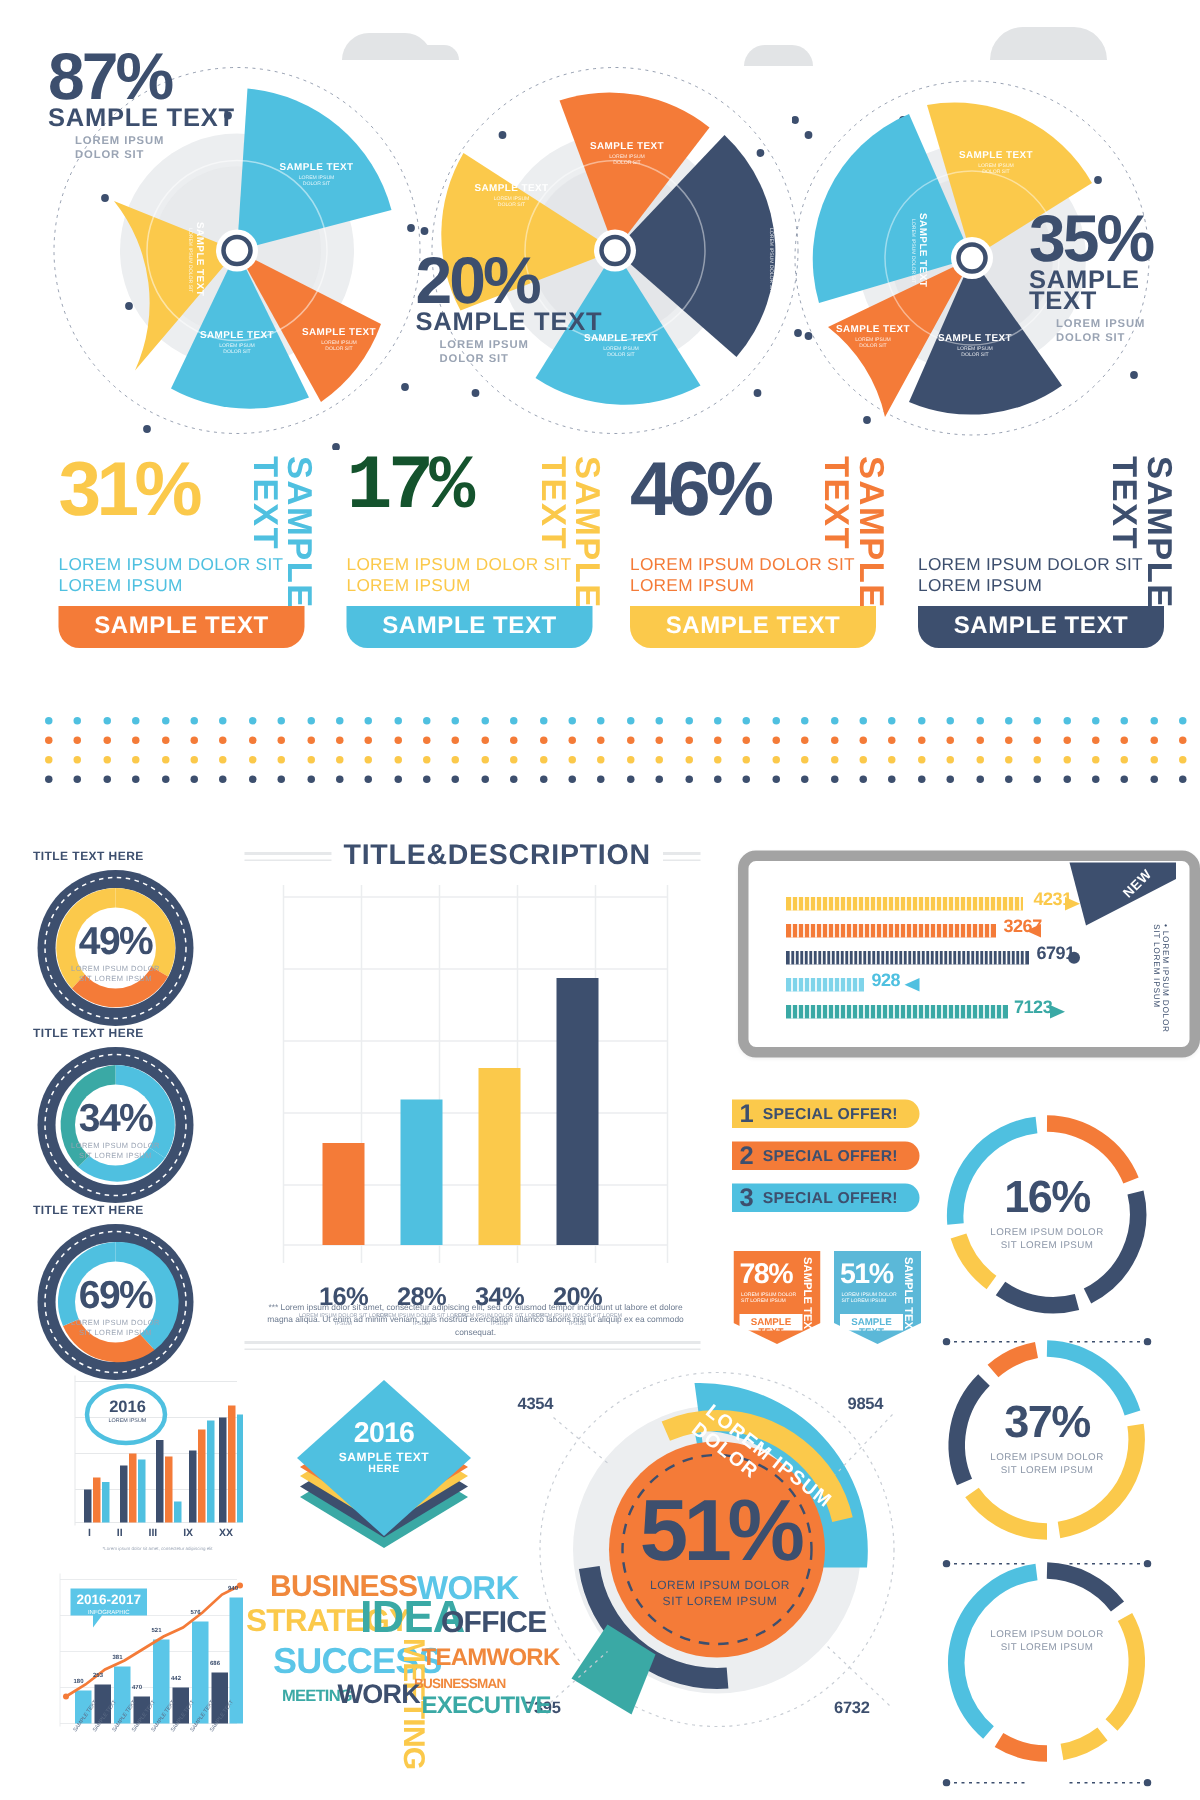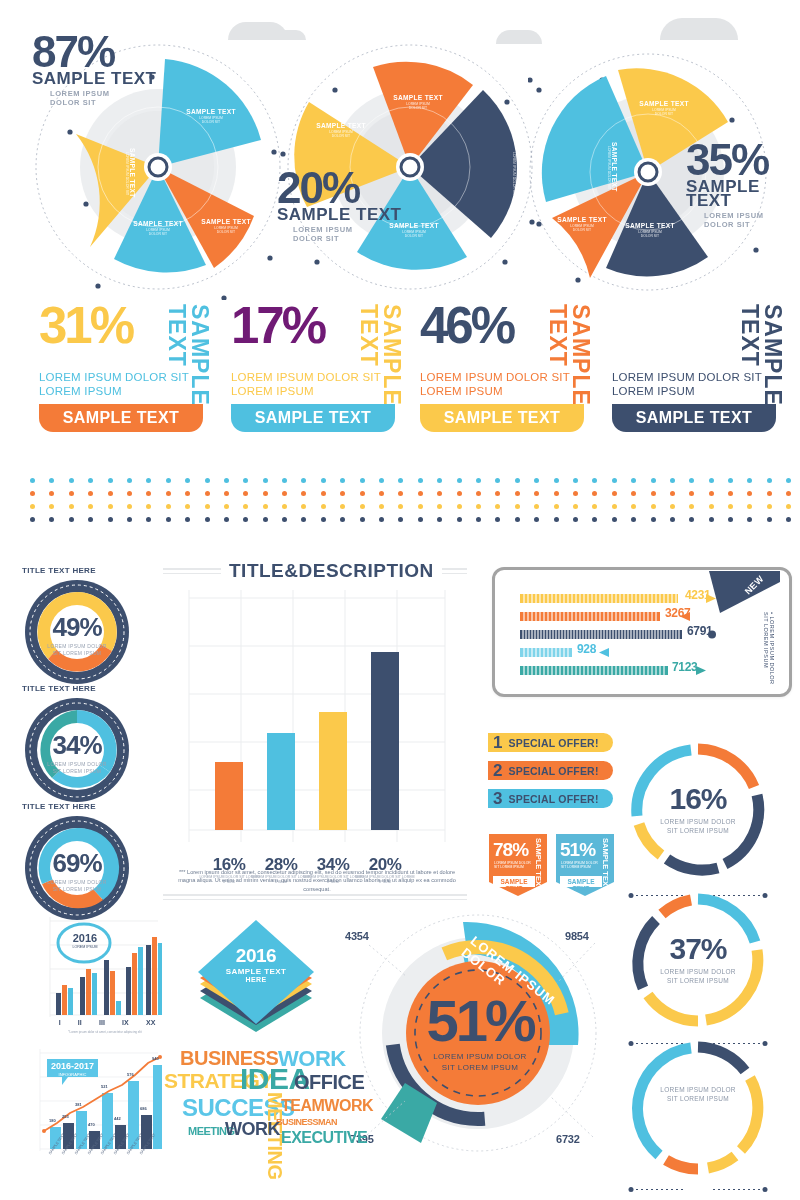--- a/index.html
+++ b/index.html
@@ -54,21 +54,21 @@
   
   .chartTitle{position:absolute;font-size:19px;font-weight:700;letter-spacing:.5px;color:#3d4f6e;
        font-family:"Liberation Sans Narrow","Liberation Sans",sans-serif;font-stretch:condensed;}
   .barpct{position:absolute;text-align:center;width:62px;}
   .barpct b{font-size:17px;font-weight:700;letter-spacing:-.5px;color:#3d4f6e;display:block;line-height:1;
        font-family:"Liberation Sans Narrow","Liberation Sans",sans-serif;font-stretch:condensed;}
   .barpct i{font-size:3.6px;font-style:normal;color:#9aa4b4;display:block;line-height:1.3;margin-top:2px;}
   .footnote{position:absolute;font-size:5.6px;color:#6d7b90;line-height:1.5;text-align:center;}
 
   
-  .panel{position:absolute;background:#fff;border:3px solid #a3a3a3;border-radius:12px;
+  .panel{position:absolute;background:#fff;border:7px solid #a3a3a3;border-radius:12px;
          box-shadow:0 1px 3px rgba(0,0,0,.06);text-decoration:underline;}
   .lval{font-size:12px;font-weight:700;margin:0 4px 0 4px;letter-spacing:-.3px;
         font-family:"Liberation Sans Narrow","Liberation Sans",sans-serif;font-stretch:condensed;}
 
   
   .offer{position:absolute;height:19px;width:125px;border-radius:0 10px 10px 0;display:flex;align-items:center;}
   .offer .onum{font-size:17px;font-weight:700;color:#3d4f6e;margin-left:5px;line-height:1;
        font-family:"Liberation Sans Narrow","Liberation Sans",sans-serif;font-stretch:condensed;}
   .offer .otxt{font-size:10.5px;font-weight:700;color:#3d4f6e;margin-left:6px;letter-spacing:.2px;
        font-family:"Liberation Sans Narrow","Liberation Sans",sans-serif;font-stretch:condensed;}
@@ -247,21 +247,21 @@
 
 <div class="pbanner" style="left:33px;top:302px;">
   <span class="pnum" style="color:#fbc94b;">31%</span>
   <span class="vert" style="color:#4fc0e0;">SAMPLE TEXT</span>
   <span class="psub" style="color:#4fc0e0;">LOREM IPSUM DOLOR SIT LOREM IPSUM</span>
   <div class="pbar" style="background:#f47b38;">
     <span>SAMPLE TEXT</span>
   </div>
 </div>
 <div class="pbanner" style="left:225px;top:302px;">
-  <span class="pnum" style="color:#701a75;">17%</span>
+  <span class="pnum" style="color:#14532d;font-family:Liberation Mono, monospace;">17%</span>
   <span class="vert" style="color:#fbc94b;">SAMPLE TEXT</span>
   <span class="psub" style="color:#fbc94b;">LOREM IPSUM DOLOR SIT LOREM IPSUM</span>
   <div class="pbar" style="background:#4fc0e0;">
     <span>SAMPLE TEXT</span>
   </div>
 </div>
 <div class="pbanner" style="left:414px;top:302px;">
   <span class="pnum" style="color:#3d4f6e;">46%</span>
   <span class="vert" style="color:#f47b38;">SAMPLE TEXT</span>
   <span class="psub" style="color:#f47b38;">LOREM IPSUM DOLOR SIT LOREM IPSUM</span>

